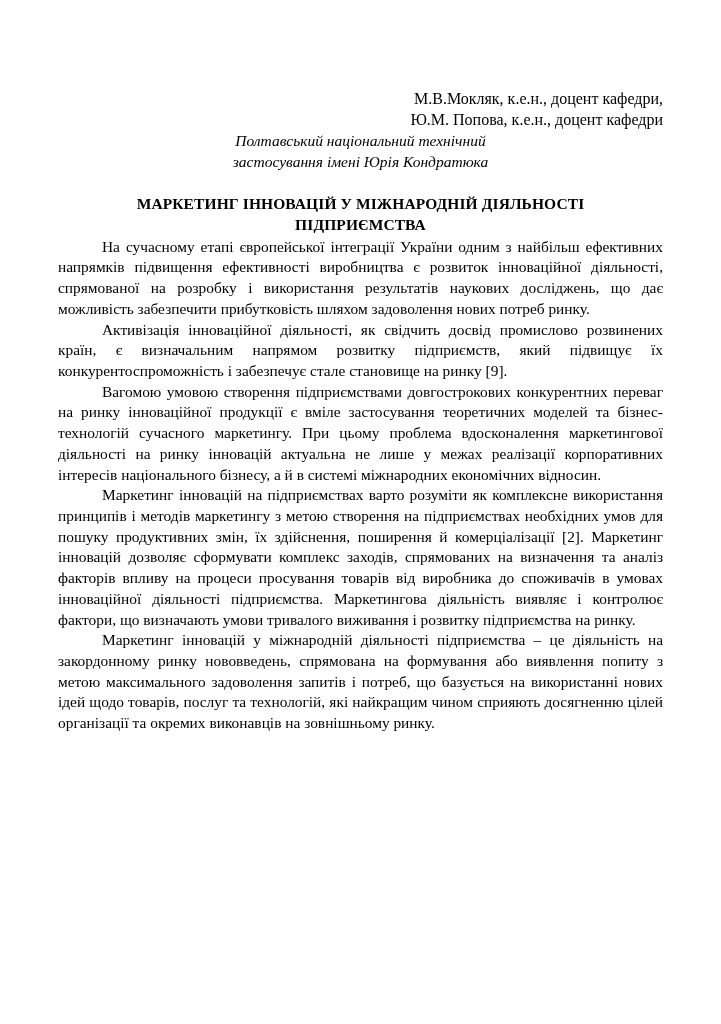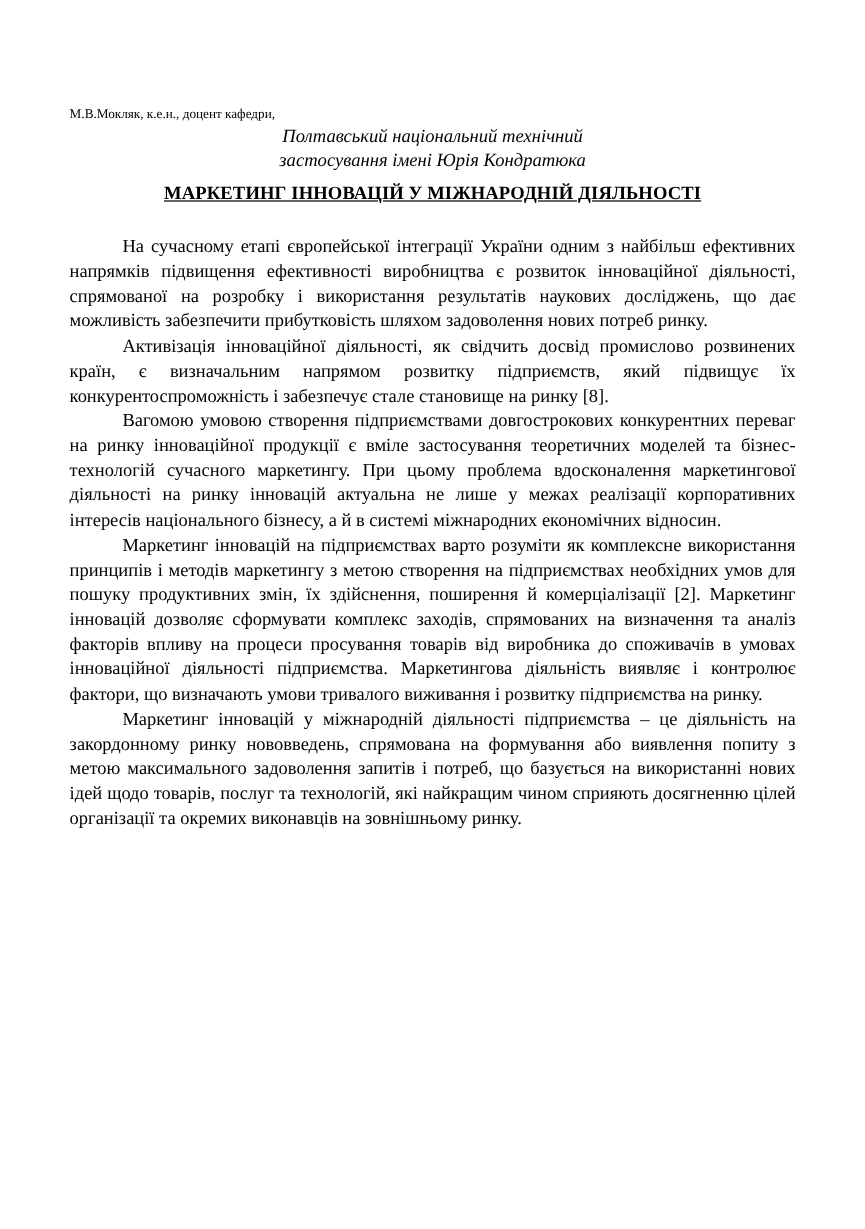--- a/index.html
+++ b/index.html
@@ -15,80 +15,81 @@
     overflow: hidden;
   }
   .page {
     width: 721px;
     height: 1024px;
     box-sizing: border-box;
     padding: 88px 58px 40px 58px;
     position: relative;
   }
   .authors {
-    text-align: left;
-    font-size: 11px;
+    text-align: right;
+    font-size: 16px;
     line-height: 1.32;
   }
   .authors .line {
     display: block;
   }
   .affiliation {
     text-align: center;
     font-style: italic;
     font-size: 15.5px;
     line-height: 1.32;
     margin-top: 1px;
   }
   .affiliation .line {
     display: block;
   }
   .title {
-    margin-top: 8px;
+    margin-top: 22px;
     text-align: center;
     font-weight: bold;
     font-size: 15.5px;
     line-height: 1.34;
     letter-spacing: 0.1px;
-    text-decoration: underline;
   }
   .title .line {
     display: block;
   }
   .body {
-    margin-top: 23px;
+    margin-top: 1px;
   }
   p.para {
     margin: 0;
     text-align: justify;
     text-indent: 44px;
     font-size: 15.4px;
     line-height: 1.345;
     hyphens: none;
   }
 </style>
 </head>
 <body>
 
 <div class="page">
 
   <div class="authors">
     <span class="line">М.В.Мокляк, к.е.н., доцент кафедри,</span>
+    <span class="line">Ю.М. Попова, к.е.н., доцент кафедри</span>
   </div>
 
   <div class="affiliation">
     <span class="line">Полтавський національний технічний</span>
     <span class="line">застосування імені Юрія Кондратюка</span>
   </div>
 
   <div class="title">
     <span class="line">МАРКЕТИНГ ІННОВАЦІЙ У МІЖНАРОДНІЙ ДІЯЛЬНОСТІ</span>
+    <span class="line">ПІДПРИЄМСТВА</span>
   </div>
 
   <div class="body">
     <p class="para">На сучасному етапі європейської інтеграції України одним з найбільш ефективних напрямків підвищення ефективності виробництва є розвиток інноваційної діяльності, спрямованої на розробку і використання результатів наукових досліджень, що дає можливість забезпечити прибутковість шляхом задоволення нових потреб ринку.</p>
-    <p class="para">Активізація інноваційної діяльності, як свідчить досвід промислово розвинених країн, є визначальним напрямом розвитку підприємств, який підвищує їх конкурентоспроможність і забезпечує стале становище на ринку [8].</p>
+    <p class="para">Активізація інноваційної діяльності, як свідчить досвід промислово розвинених країн, є визначальним напрямом розвитку підприємств, який підвищує їх конкурентоспроможність і забезпечує стале становище на ринку [9].</p>
     <p class="para">Вагомою умовою створення підприємствами довгострокових конкурентних переваг на ринку інноваційної продукції є вміле застосування теоретичних моделей та бізнес-технологій сучасного маркетингу. При цьому проблема вдосконалення маркетингової діяльності на ринку інновацій актуальна не лише у межах реалізації корпоративних інтересів національного бізнесу, а й в системі міжнародних економічних відносин.</p>
     <p class="para">Маркетинг інновацій на підприємствах варто розуміти як комплексне використання принципів і методів маркетингу з метою створення на підприємствах необхідних умов для пошуку продуктивних змін, їх здійснення, поширення й комерціалізації [2]. Маркетинг інновацій дозволяє сформувати комплекс заходів, спрямованих на визначення та аналіз факторів впливу на процеси просування товарів від виробника до споживачів в умовах інноваційної діяльності підприємства. Маркетингова діяльність виявляє і контролює фактори, що визначають умови тривалого виживання і розвитку підприємства на ринку.</p>
     <p class="para">Маркетинг інновацій у міжнародній діяльності підприємства – це діяльність на закордонному ринку нововведень, спрямована на формування або виявлення попиту з метою максимального задоволення запитів і потреб, що базується на використанні нових ідей щодо товарів, послуг та технологій, які найкращим чином сприяють досягненню цілей організації та окремих виконавців на зовнішньому ринку.</p>
   </div>
 
 </div>
 
 </body></html>

